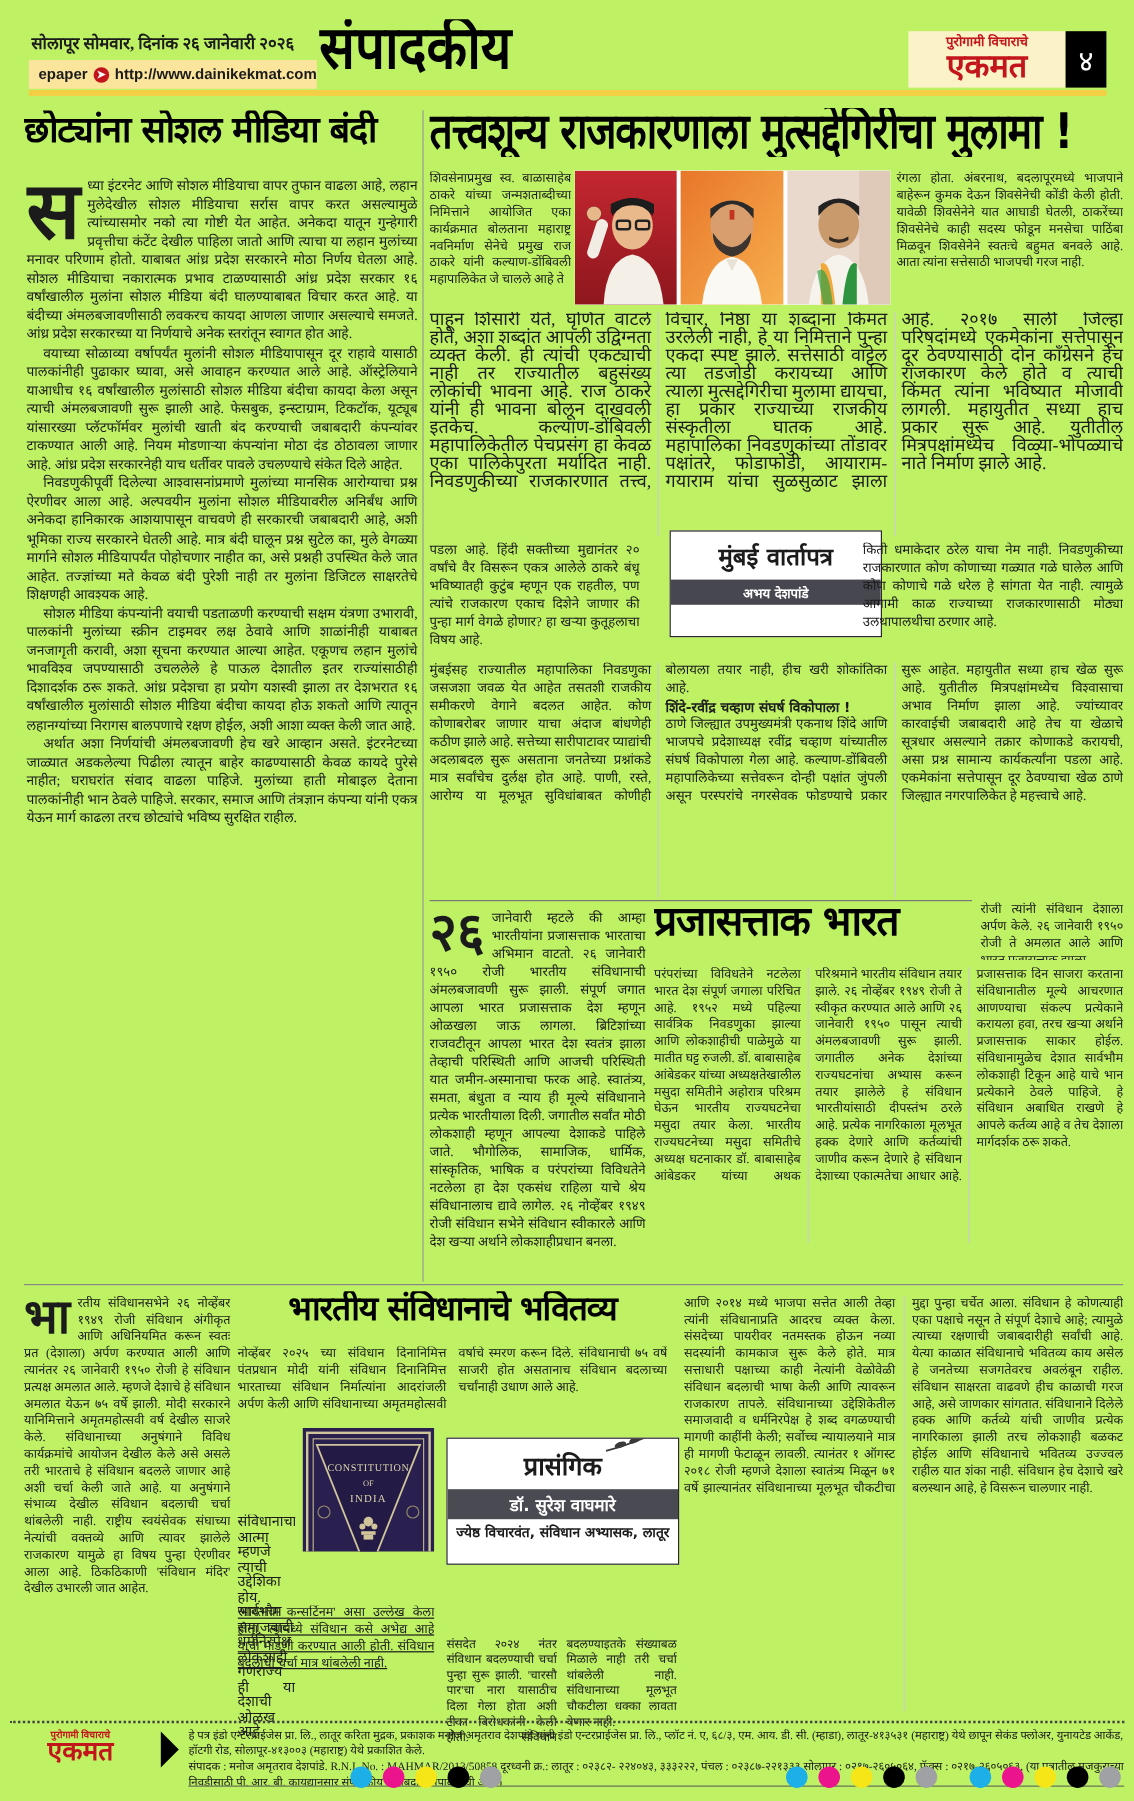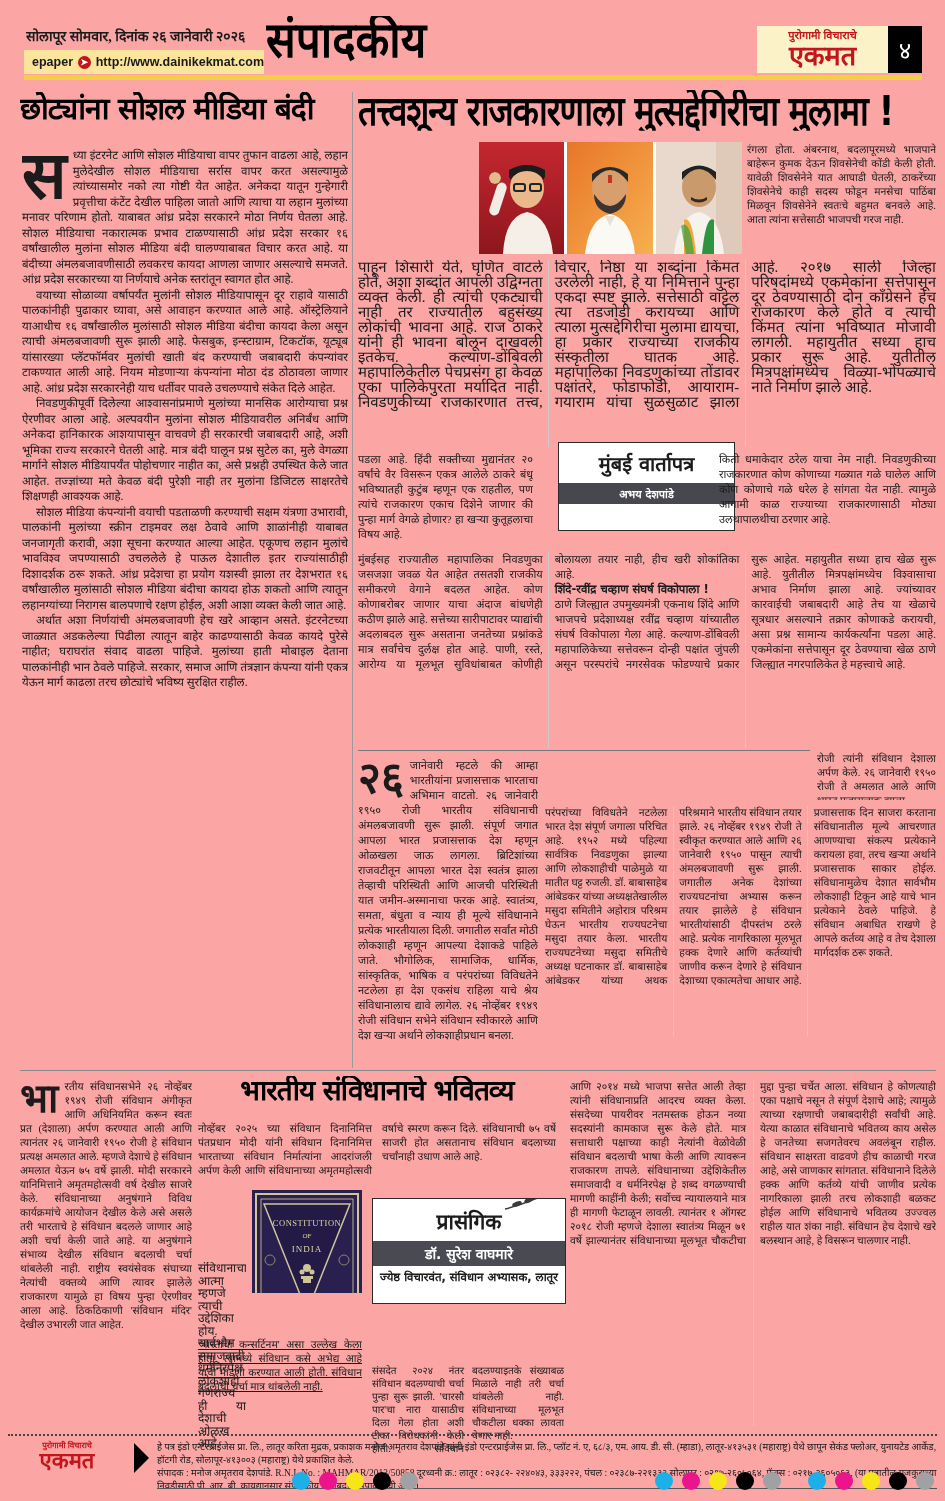--- a/index.html
+++ b/index.html
@@ -1,16 +1,16 @@
 <!DOCTYPE html>
 <html lang="mr"><head>
 <meta charset="utf-8">
 <style>
   html,body{margin:0;padding:0;background:#e8e8e4;}
-  .page{position:relative;width:945px;height:1501px;margin:0 auto;background:#fca5a5;
+  .page{position:relative;width:945px;height:1501px;margin:0 auto;background:#bef264;
         font-family:"Liberation Serif","DejaVu Serif",serif;color:#1b1b1b;overflow:hidden;}
   .abs{position:absolute;overflow:hidden;}
   .just{text-align:justify;}
   p{margin:0;text-indent:14px;}
   p.noind{text-indent:0;}
   .hl{font-family:"DejaVu Sans","Liberation Sans",sans-serif;font-weight:900;color:#000;}
 
   
   .dateline{left:26px;top:26px;width:320px;font-size:14px;font-weight:bold;}
   .epchip{left:24px;top:50px;width:232px;height:24px;background:#fbe49c;display:flex;align-items:center;gap:5px;padding-left:8px;font-size:12.5px;font-weight:bold;font-family:"Liberation Sans",sans-serif;}
@@ -154,20 +154,21 @@
       <ellipse cx="43" cy="45" rx="17" ry="20" fill="#c99a6c"></ellipse>
       <path d="M26 38 Q43 16 60 38 L60 30 Q43 17 26 30 Z" fill="#222"></path>
       <path d="M35 55 Q43 60 51 55 L51 58 Q43 63 35 58 Z" fill="#332a24"></path>
       <path d="M18 112 Q22 74 43 70 Q64 74 68 112 Z" fill="#f6f3ec"></path>
       <path d="M28 78 Q36 72 40 112 L28 112 Z" fill="#f2a93b"></path>
       <path d="M58 78 Q50 72 46 112 L58 112 Z" fill="#2f9440"></path>
       <path d="M25 84 Q34 76 38 112 L30 112 Z" fill="#35a047" opacity="0.7"></path>
     </svg>
   </div>
 
+  <div class="abs mcolA just">शिवसेनाप्रमुख स्व. बाळासाहेब ठाकरे यांच्या जन्मशताब्दीच्या निमित्ताने आयोजित एका कार्यक्रमात बोलताना महाराष्ट्र नवनिर्माण सेनेचे प्रमुख राज ठाकरे यांनी कल्याण-डोंबिवली महापालिकेत जे चालले आहे ते</div>
   <div class="abs mcolB just">रंगला होता. अंबरनाथ, बदलापूरमध्ये भाजपाने बाहेरून कुमक देऊन शिवसेनेची कोंडी केली होती. यावेळी शिवसेनेने यात आघाडी घेतली, ठाकरेंच्या शिवसेनेचे काही सदस्य फोडून मनसेचा पाठिंबा मिळवून शिवसेनेने स्वतःचे बहुमत बनवले आहे. आता त्यांना सत्तेसाठी भाजपची गरज नाही.</div>
   <div class="abs mrow1 just">
     <p class="noind">पाहून शिसारी येते, घृणित वाटले होते, अशा शब्दांत आपली उद्विग्नता व्यक्त केली. ही त्यांची एकट्याची नाही तर राज्यातील बहुसंख्य लोकांची भावना आहे. राज ठाकरे यांनी ही भावना बोलून दाखवली इतकेच. कल्याण-डोंबिवली महापालिकेतील पेचप्रसंग हा केवळ एका पालिकेपुरता मर्यादित नाही. निवडणुकीच्या राजकारणात तत्त्व, विचार, निष्ठा या शब्दांना किंमत उरलेली नाही, हे या निमित्ताने पुन्हा एकदा स्पष्ट झाले. सत्तेसाठी वाट्टेल त्या तडजोडी करायच्या आणि त्याला मुत्सद्देगिरीचा मुलामा द्यायचा, हा प्रकार राज्याच्या राजकीय संस्कृतीला घातक आहे. महापालिका निवडणुकांच्या तोंडावर पक्षांतरे, फोडाफोडी, आयाराम-गयाराम यांचा सुळसुळाट झाला आहे. २०१७ साली जिल्हा परिषदांमध्ये एकमेकांना सत्तेपासून दूर ठेवण्यासाठी दोन काँग्रेसने हेच राजकारण केले होते व त्याची किंमत त्यांना भविष्यात मोजावी लागली. महायुतीत सध्या हाच प्रकार सुरू आहे. युतीतील मित्रपक्षांमध्येच विळ्या-भोपळ्याचे नाते निर्माण झाले आहे.</p>
   </div>
   <div class="abs mrow2a just">पडला आहे. हिंदी सक्तीच्या मुद्यानंतर २० वर्षांचे वैर विसरून एकत्र आलेले ठाकरे बंधू भविष्यातही कुटुंब म्हणून एक राहतील, पण त्यांचे राजकारण एकाच दिशेने जाणार की पुन्हा मार्ग वेगळे होणार? हा खऱ्या कुतूहलाचा विषय आहे.</div>
 
   <div class="abs mumbai">
     <div class="mum-title">मुंबई वार्तापत्र</div>
     <div class="mum-author">अभय देशपांडे</div>
   </div>
@@ -178,20 +179,21 @@
     <p class="subhead">शिंदे-रवींद्र चव्हाण संघर्ष विकोपाला !</p>
     <p class="noind">ठाणे जिल्ह्यात उपमुख्यमंत्री एकनाथ शिंदे आणि भाजपचे प्रदेशाध्यक्ष रवींद्र चव्हाण यांच्यातील संघर्ष विकोपाला गेला आहे. कल्याण-डोंबिवली महापालिकेच्या सत्तेवरून दोन्ही पक्षांत जुंपली असून परस्परांचे नगरसेवक फोडण्याचे प्रकार सुरू आहेत. महायुतीत सध्या हाच खेळ सुरू आहे. युतीतील मित्रपक्षांमध्येच विश्वासाचा अभाव निर्माण झाला आहे. ज्यांच्यावर कारवाईची जबाबदारी आहे तेच या खेळाचे सूत्रधार असल्याने तक्रार कोणाकडे करायची, असा प्रश्न सामान्य कार्यकर्त्यांना पडला आहे. एकमेकांना सत्तेपासून दूर ठेवण्याचा खेळ ठाणे जिल्ह्यात नगरपालिकेत हे महत्त्वाचे आहे.</p>
   </div>
   <div class="abs mrule"></div>
 
   <div class="abs janblock just">
     <span class="dropcap dc-j">२६</span>
     <p class="noind">जानेवारी म्हटले की आम्हा भारतीयांना प्रजासत्ताक भारताचा अभिमान वाटतो. २६ जानेवारी १९५० रोजी भारतीय संविधानाची अंमलबजावणी सुरू झाली. संपूर्ण जगात आपला भारत प्रजासत्ताक देश म्हणून ओळखला जाऊ लागला. ब्रिटिशांच्या राजवटीतून आपला भारत देश स्वतंत्र झाला तेव्हाची परिस्थिती आणि आजची परिस्थिती यात जमीन-अस्मानाचा फरक आहे. स्वातंत्र्य, समता, बंधुता व न्याय ही मूल्ये संविधानाने प्रत्येक भारतीयाला दिली. जगातील सर्वांत मोठी लोकशाही म्हणून आपल्या देशाकडे पाहिले जाते. भौगोलिक, सामाजिक, धार्मिक, सांस्कृतिक, भाषिक व परंपरांच्या विविधतेने नटलेला हा देश एकसंध राहिला याचे श्रेय संविधानालाच द्यावे लागेल. २६ नोव्हेंबर १९४९ रोजी संविधान सभेने संविधान स्वीकारले आणि देश खऱ्या अर्थाने लोकशाहीप्रधान बनला.</p>
   </div>
 
+  <div class="abs rhead hl">प्रजासत्ताक भारत</div>
   <div class="abs rside just">रोजी त्यांनी संविधान देशाला अर्पण केले. २६ जानेवारी १९५० रोजी ते अमलात आले आणि भारत प्रजासत्ताक झाला.</div>
   <div class="abs rbody just">
     <p class="noind">परंपरांच्या विविधतेने नटलेला भारत देश संपूर्ण जगाला परिचित आहे. १९५२ मध्ये पहिल्या सार्वत्रिक निवडणुका झाल्या आणि लोकशाहीची पाळेमुळे या मातीत घट्ट रुजली. डॉ. बाबासाहेब आंबेडकर यांच्या अध्यक्षतेखालील मसुदा समितीने अहोरात्र परिश्रम घेऊन भारतीय राज्यघटनेचा मसुदा तयार केला. भारतीय राज्यघटनेच्या मसुदा समितीचे अध्यक्ष घटनाकार डॉ. बाबासाहेब आंबेडकर यांच्या अथक परिश्रमाने भारतीय संविधान तयार झाले. २६ नोव्हेंबर १९४९ रोजी ते स्वीकृत करण्यात आले आणि २६ जानेवारी १९५० पासून त्याची अंमलबजावणी सुरू झाली. जगातील अनेक देशांच्या राज्यघटनांचा अभ्यास करून तयार झालेले हे संविधान भारतीयांसाठी दीपस्तंभ ठरले आहे. प्रत्येक नागरिकाला मूलभूत हक्क देणारे आणि कर्तव्यांची जाणीव करून देणारे हे संविधान देशाच्या एकात्मतेचा आधार आहे. प्रजासत्ताक दिन साजरा करताना संविधानातील मूल्ये आचरणात आणण्याचा संकल्प प्रत्येकाने करायला हवा, तरच खऱ्या अर्थाने प्रजासत्ताक साकार होईल. संविधानामुळेच देशात सार्वभौम लोकशाही टिकून आहे याचे भान प्रत्येकाने ठेवले पाहिजे. हे संविधान अबाधित राखणे हे आपले कर्तव्य आहे व तेच देशाला मार्गदर्शक ठरू शकते.</p>
   </div>
 
   <div class="abs hrule2"></div>
 
   <div class="abs bfar just">
     <span class="dropcap dc-b">भा</span>
     <p class="noind">रतीय संविधानसभेने २६ नोव्हेंबर १९४९ रोजी संविधान अंगीकृत आणि अधिनियमित करून स्वतः प्रत (देशाला) अर्पण करण्यात आली आणि त्यानंतर २६ जानेवारी १९५० रोजी हे संविधान प्रत्यक्ष अमलात आले. म्हणजे देशाचे हे संविधान अमलात येऊन ७५ वर्षे झाली. मोदी सरकारने यानिमित्ताने अमृतमहोत्सवी वर्ष देखील साजरे केले. संविधानाच्या अनुषंगाने विविध कार्यक्रमांचे आयोजन देखील केले असे असले तरी भारताचे हे संविधान बदलले जाणार आहे अशी चर्चा केली जाते आहे. या अनुषंगाने संभाव्य देखील संविधान बदलाची चर्चा थांबलेली नाही. राष्ट्रीय स्वयंसेवक संघाच्या नेत्यांची वक्तव्ये आणि त्यावर झालेले राजकारण यामुळे हा विषय पुन्हा ऐरणीवर आला आहे. ठिकठिकाणी 'संविधान मंदिर' देखील उभारली जात आहेत.</p>

